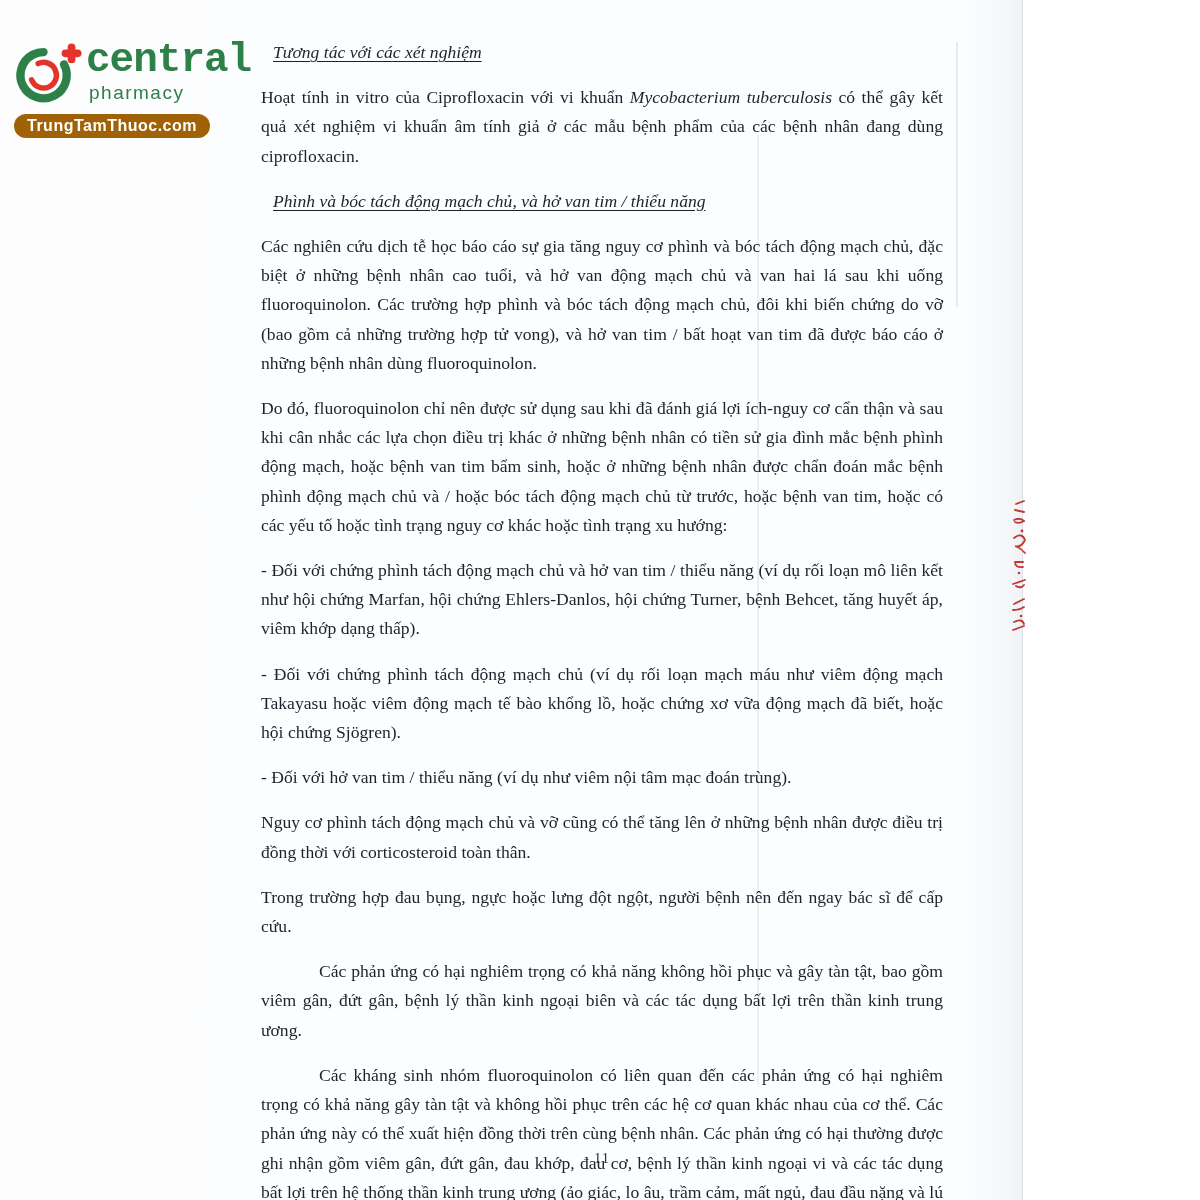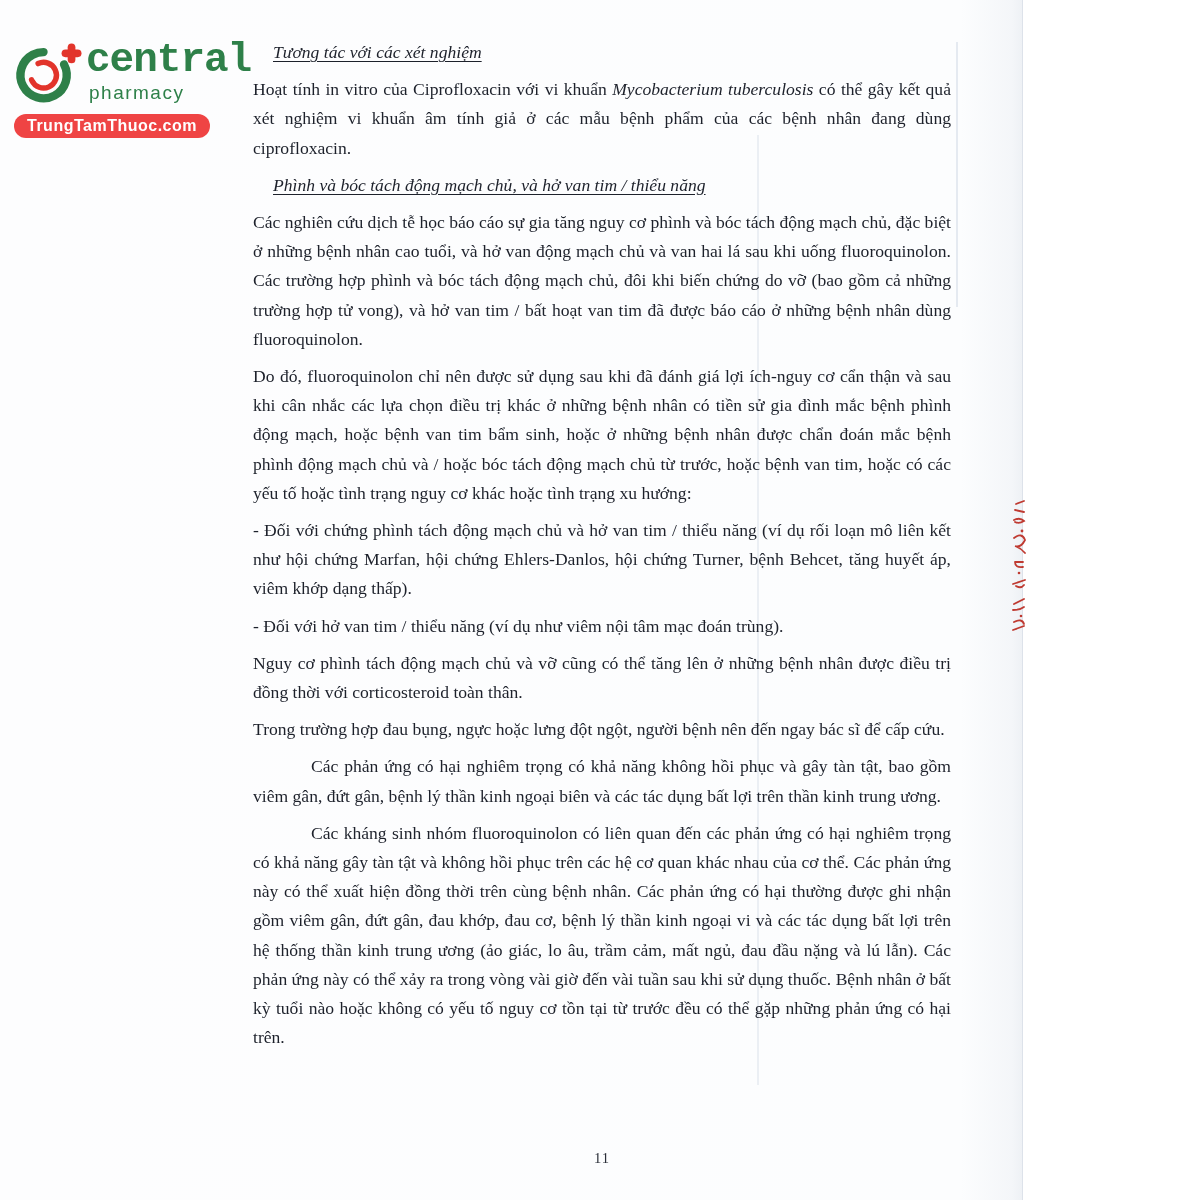--- a/index.html
+++ b/index.html
@@ -68,42 +68,42 @@
     font-family: "Liberation Sans", "DejaVu Sans", sans-serif;
     font-weight: normal;
     font-size: 19px;
     letter-spacing: 1.5px;
     color: #2e8049;
   }
   .logo-badge {
     position: absolute;
     left: 2px; top: 80px;
     width: 196px; height: 24px;
-    background: #ef4444;
+    background: #a16207;
     border-radius: 13px;
     color: #ffffff;
     font-family: "Liberation Sans", "DejaVu Sans", sans-serif;
     font-weight: bold;
     font-size: 16px;
     line-height: 24px;
     text-align: center;
     letter-spacing: 0.5px;
   }
 
   
   .doc-body {
     position: absolute;
     left: 245px; top: 38px;
     width: 714px;
     color: #1d212b;
     font-size: 17.6px;
     line-height: 29.2px;
   }
   .doc-body p.para {
-    margin: 8px;
+    margin: 16px;
     text-align: justify;
   }
   .doc-body p.para.indent { text-indent: 58px; }
   .doc-body .heading {
     font-style: italic;
     margin-left: 28px;
   }
   .doc-body .heading span {
     text-decoration: underline;
     text-underline-offset: 3px;
@@ -151,20 +151,21 @@
     <div class="logo-badge">TrungTamThuoc.com</div>
   </div>
 
   <div class="doc-body" id="doc-body">
       <div class="heading"><span>Tương tác với các xét nghiệm</span></div>
       <p class="para"><span>Hoạt tính in vitro của Ciprofloxacin với vi khuẩn </span><i>Mycobacterium tuberculosis</i><span> có thể gây kết quả xét nghiệm vi khuẩn âm tính giả ở các mẫu bệnh phẩm của các bệnh nhân đang dùng ciprofloxacin.</span></p>
       <div class="heading"><span>Phình và bóc tách động mạch chủ, và hở van tim / thiểu năng</span></div>
       <p class="para"><span>Các nghiên cứu dịch tễ học báo cáo sự gia tăng nguy cơ phình và bóc tách động mạch chủ, đặc biệt ở những bệnh nhân cao tuổi, và hở van động mạch chủ và van hai lá sau khi uống fluoroquinolon. Các trường hợp phình và bóc tách động mạch chủ, đôi khi biến chứng do vỡ (bao gồm cả những trường hợp tử vong), và hở van tim / bất hoạt van tim đã được báo cáo ở những bệnh nhân dùng fluoroquinolon.</span></p>
       <p class="para"><span>Do đó, fluoroquinolon chỉ nên được sử dụng sau khi đã đánh giá lợi ích-nguy cơ cẩn thận và sau khi cân nhắc các lựa chọn điều trị khác ở những bệnh nhân có tiền sử gia đình mắc bệnh phình động mạch, hoặc bệnh van tim bẩm sinh, hoặc ở những bệnh nhân được chẩn đoán mắc bệnh phình động mạch chủ và / hoặc bóc tách động mạch chủ từ trước, hoặc bệnh van tim, hoặc có các yếu tố hoặc tình trạng nguy cơ khác hoặc tình trạng xu hướng:</span></p>
       <p class="para"><span>- Đối với chứng phình tách động mạch chủ và hở van tim / thiểu năng (ví dụ rối loạn mô liên kết như hội chứng Marfan, hội chứng Ehlers-Danlos, hội chứng Turner, bệnh Behcet, tăng huyết áp, viêm khớp dạng thấp).</span></p>
+      <p class="para"><span>- Đối với chứng phình tách động mạch chủ (ví dụ rối loạn mạch máu như viêm động mạch Takayasu hoặc viêm động mạch tế bào khổng lồ, hoặc chứng xơ vữa động mạch đã biết, hoặc hội chứng Sjögren).</span></p>
       <p class="para"><span>- Đối với hở van tim / thiểu năng (ví dụ như viêm nội tâm mạc đoán trùng).</span></p>
       <p class="para"><span>Nguy cơ phình tách động mạch chủ và vỡ cũng có thể tăng lên ở những bệnh nhân được điều trị đồng thời với corticosteroid toàn thân.</span></p>
       <p class="para"><span>Trong trường hợp đau bụng, ngực hoặc lưng đột ngột, người bệnh nên đến ngay bác sĩ để cấp cứu.</span></p>
       <p class="para indent"><span>Các phản ứng có hại nghiêm trọng có khả năng không hồi phục và gây tàn tật, bao gồm viêm gân, đứt gân, bệnh lý thần kinh ngoại biên và các tác dụng bất lợi trên thần kinh trung ương.</span></p>
       <p class="para indent"><span>Các kháng sinh nhóm fluoroquinolon có liên quan đến các phản ứng có hại nghiêm trọng có khả năng gây tàn tật và không hồi phục trên các hệ cơ quan khác nhau của cơ thể. Các phản ứng này có thể xuất hiện đồng thời trên cùng bệnh nhân. Các phản ứng có hại thường được ghi nhận gồm viêm gân, đứt gân, đau khớp, đau cơ, bệnh lý thần kinh ngoại vi và các tác dụng bất lợi trên hệ thống thần kinh trung ương (ảo giác, lo âu, trầm cảm, mất ngủ, đau đầu nặng và lú lẫn). Các phản ứng này có thể xảy ra trong vòng vài giờ đến vài tuần sau khi sử dụng thuốc. Bệnh nhân ở bất kỳ tuổi nào hoặc không có yếu tố nguy cơ tồn tại từ trước đều có thể gặp những phản ứng có hại trên.</span></p>
     </div>
 
   <svg class="annotation" viewBox="0 0 26 134" xmlns="http://www.w3.org/2000/svg">
     <g stroke="#bf3a31" stroke-width="1.8" fill="none" stroke-linecap="round">
       <path d="M14 4 l8 -3 M13 10 l9 2"></path>

